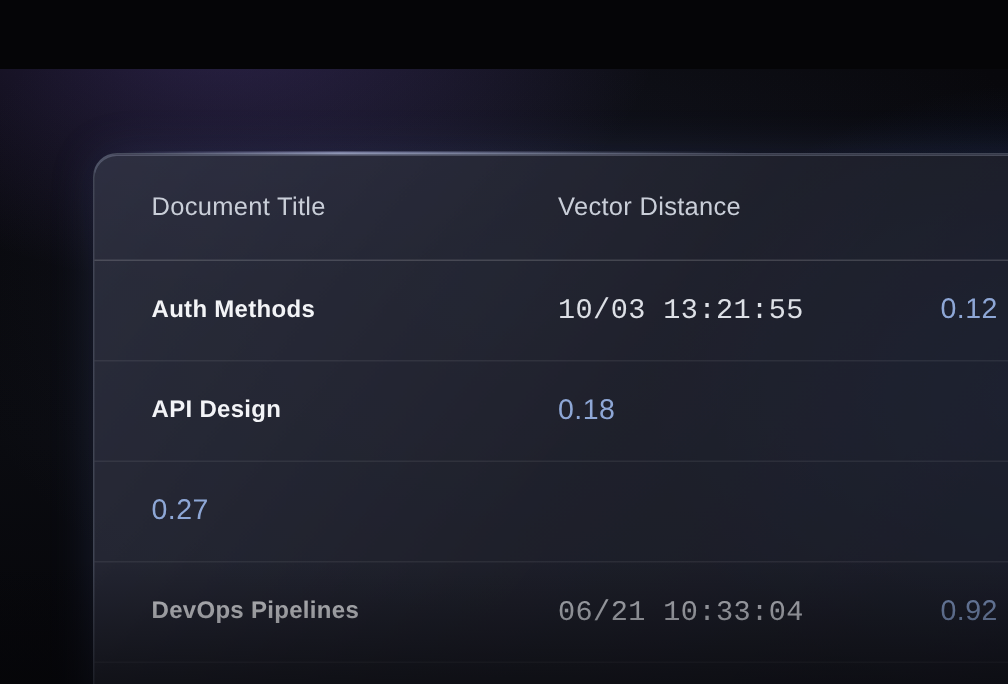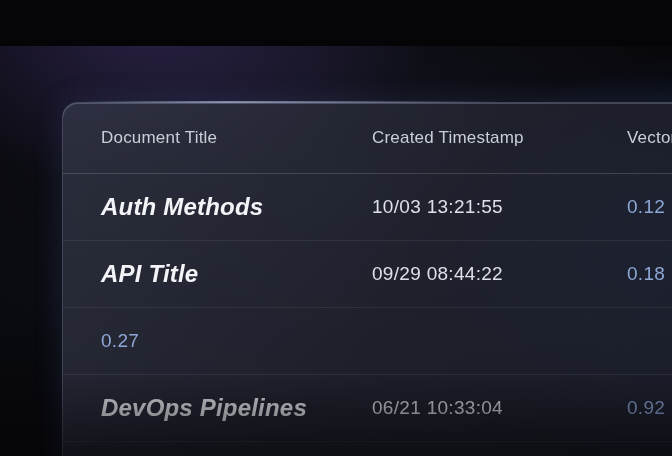--- a/index.html
+++ b/index.html
@@ -60,32 +60,32 @@
   }
 
   .trow {
     height: 67px;
     border-bottom: 1px solid rgba(255, 255, 255, 0.07);
   }
 
   .trow:last-child { border-bottom: none; }
 
   .cell-title {
-    font-size: 24px;
+    font-size: 16px;
     font-weight: 700;
     letter-spacing: 0.2px;
     color: #f3f4f7;
-    font-style: italic;
   }
 
   .cell-time {
     font-size: 19px;
     font-weight: 400;
     color: #dde0e6;
     letter-spacing: 0.3px;
+    font-family: Liberation Mono, monospace;
   }
 
   .cell-dist {
     font-size: 19px;
     font-weight: 400;
     color: #8ea7d6;
     letter-spacing: 0.3px;
   }
 
   .trow.fade-1 { opacity: 0.82; }
@@ -115,33 +115,31 @@
 </style>
 </head>
 <body>
 
 <div class="stage">
 
   <div class="panel">
 
     <div class="thead">
       <div class="th">Document Title</div>
-      <div class="th">Created Timestamp</div>
       <div class="th">Vector Distance</div>
     </div>
 
     <div class="trow">
       <div class="cell-title">Auth Methods</div>
       <div class="cell-time">10/03 13:21:55</div>
       <div class="cell-dist">0.12</div>
     </div>
 
     <div class="trow">
-      <div class="cell-title">API Title</div>
-      <div class="cell-time">09/29 08:44:22</div>
+      <div class="cell-title">API Design</div>
       <div class="cell-dist">0.18</div>
     </div>
 
     <div class="trow">
       <div class="cell-dist">0.27</div>
     </div>
 
     <div class="trow fade-1">
       <div class="cell-title">DevOps Pipelines</div>
       <div class="cell-time">06/21 10:33:04</div>

